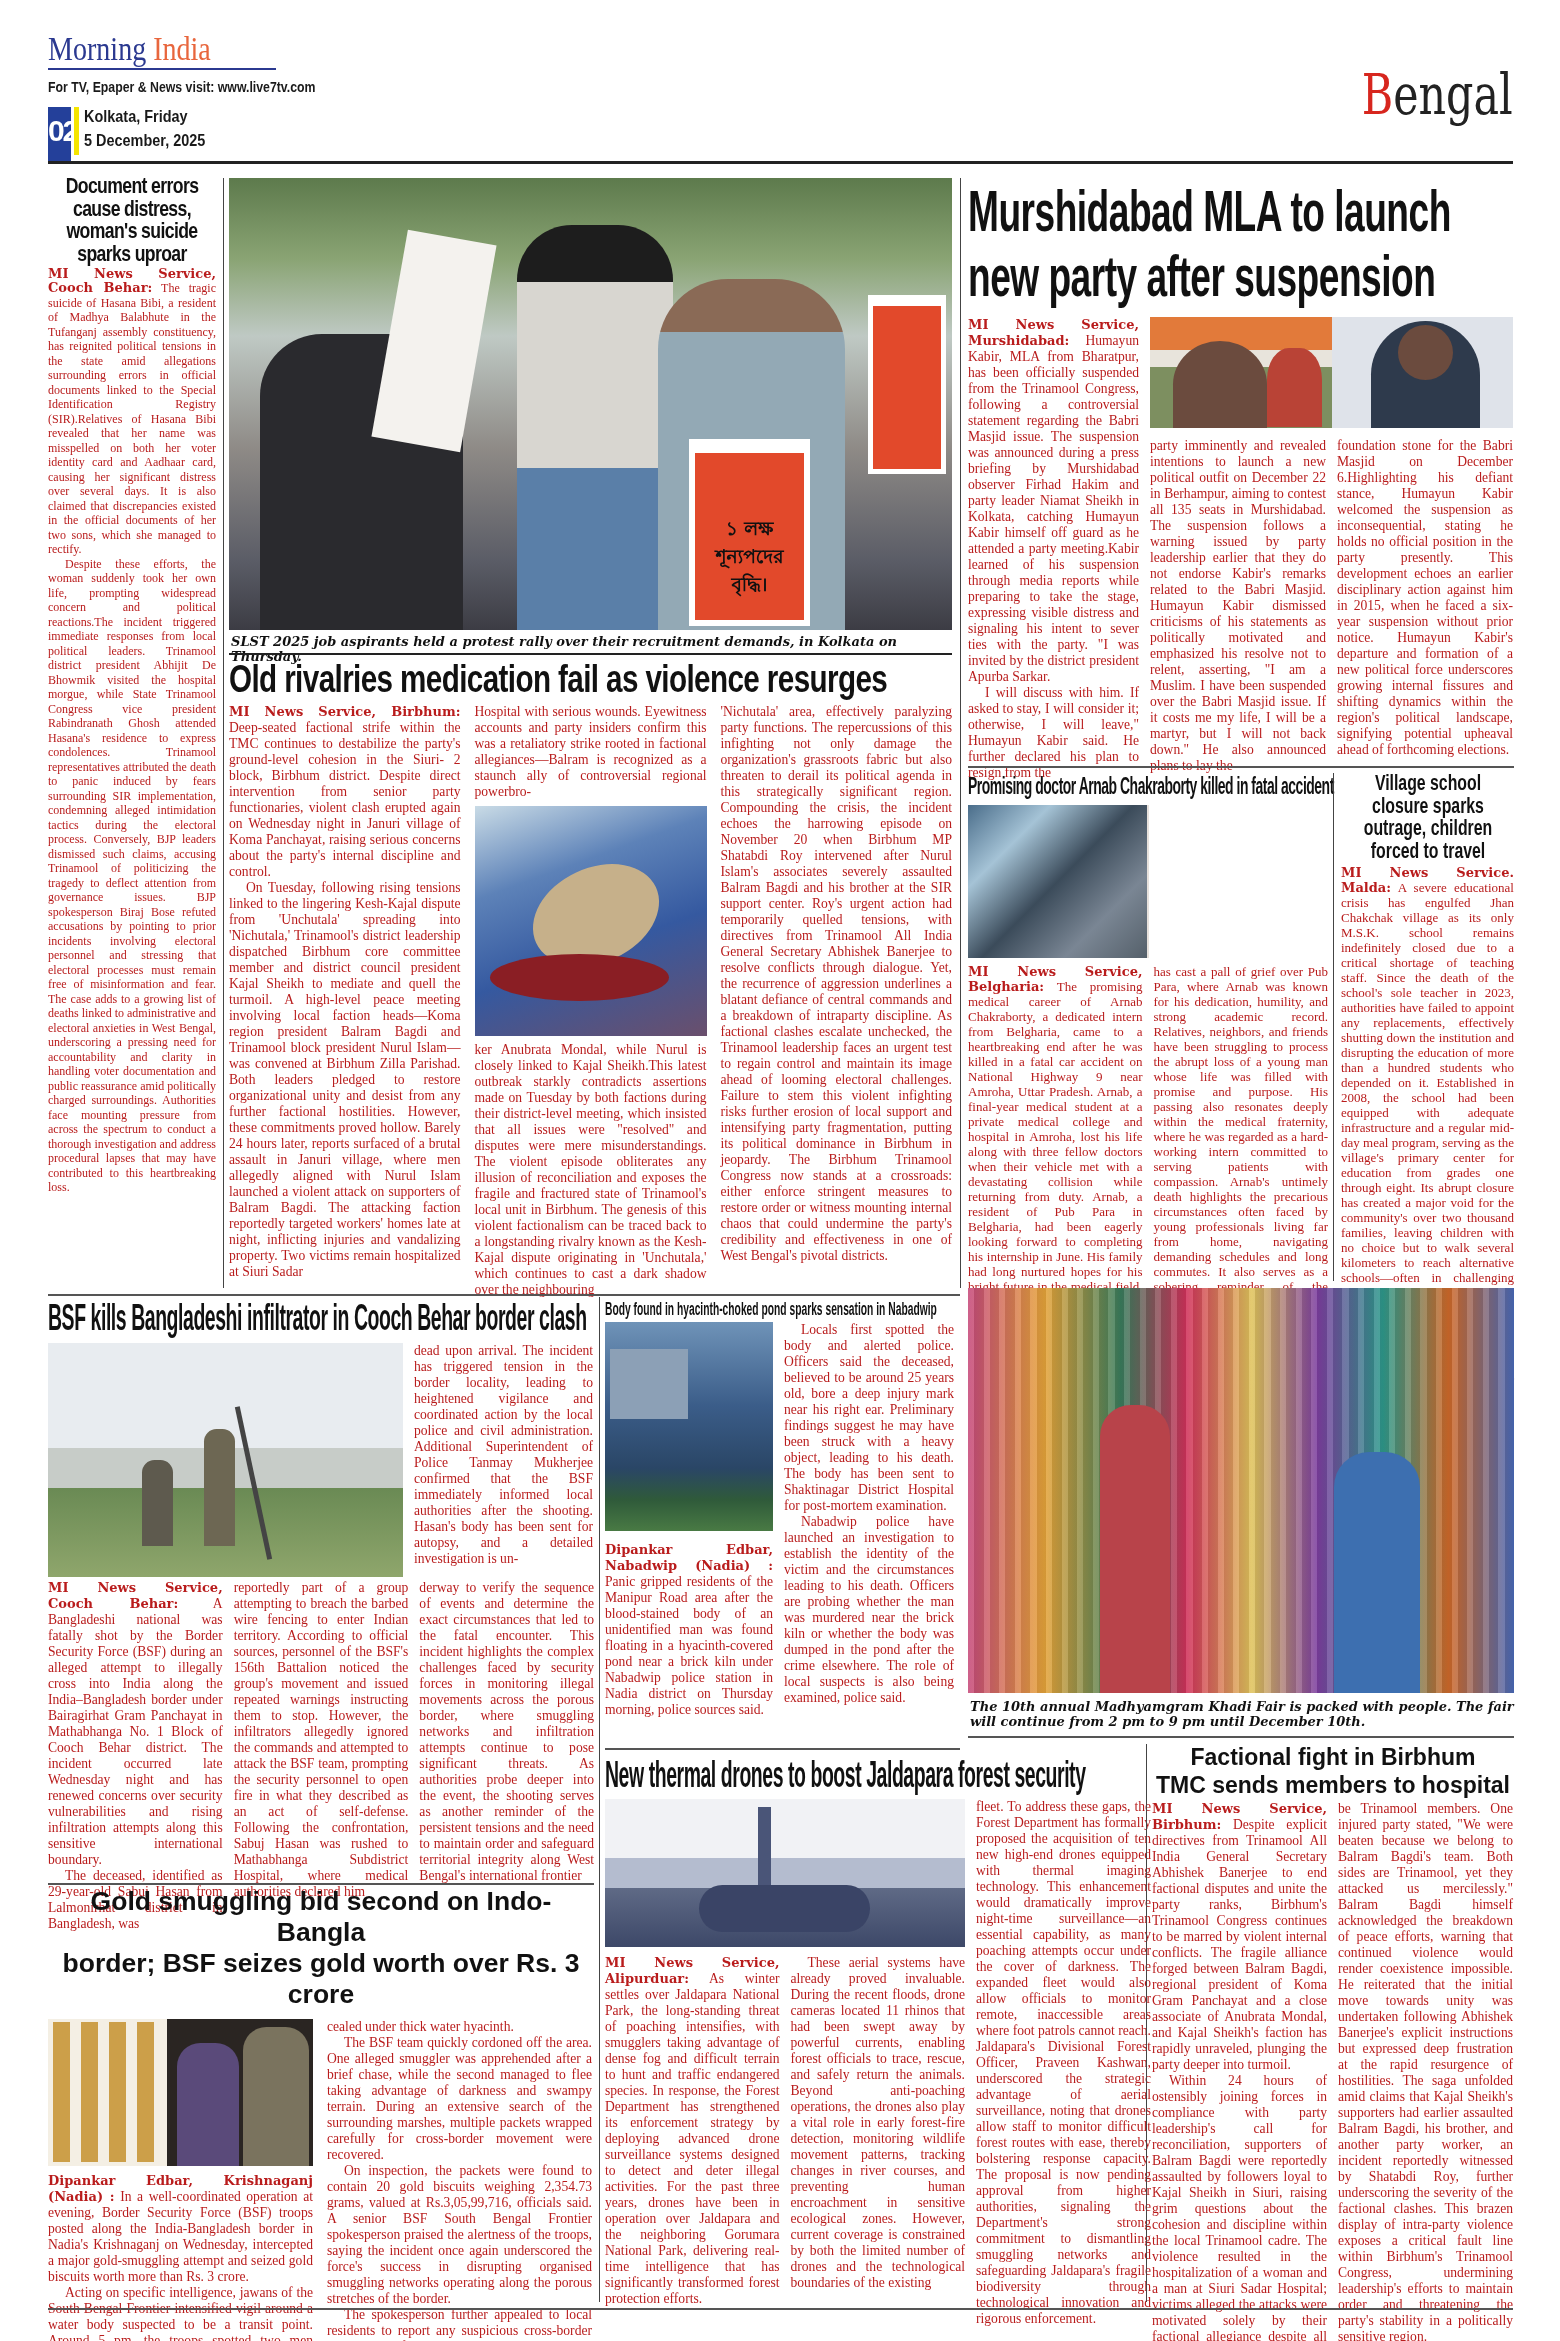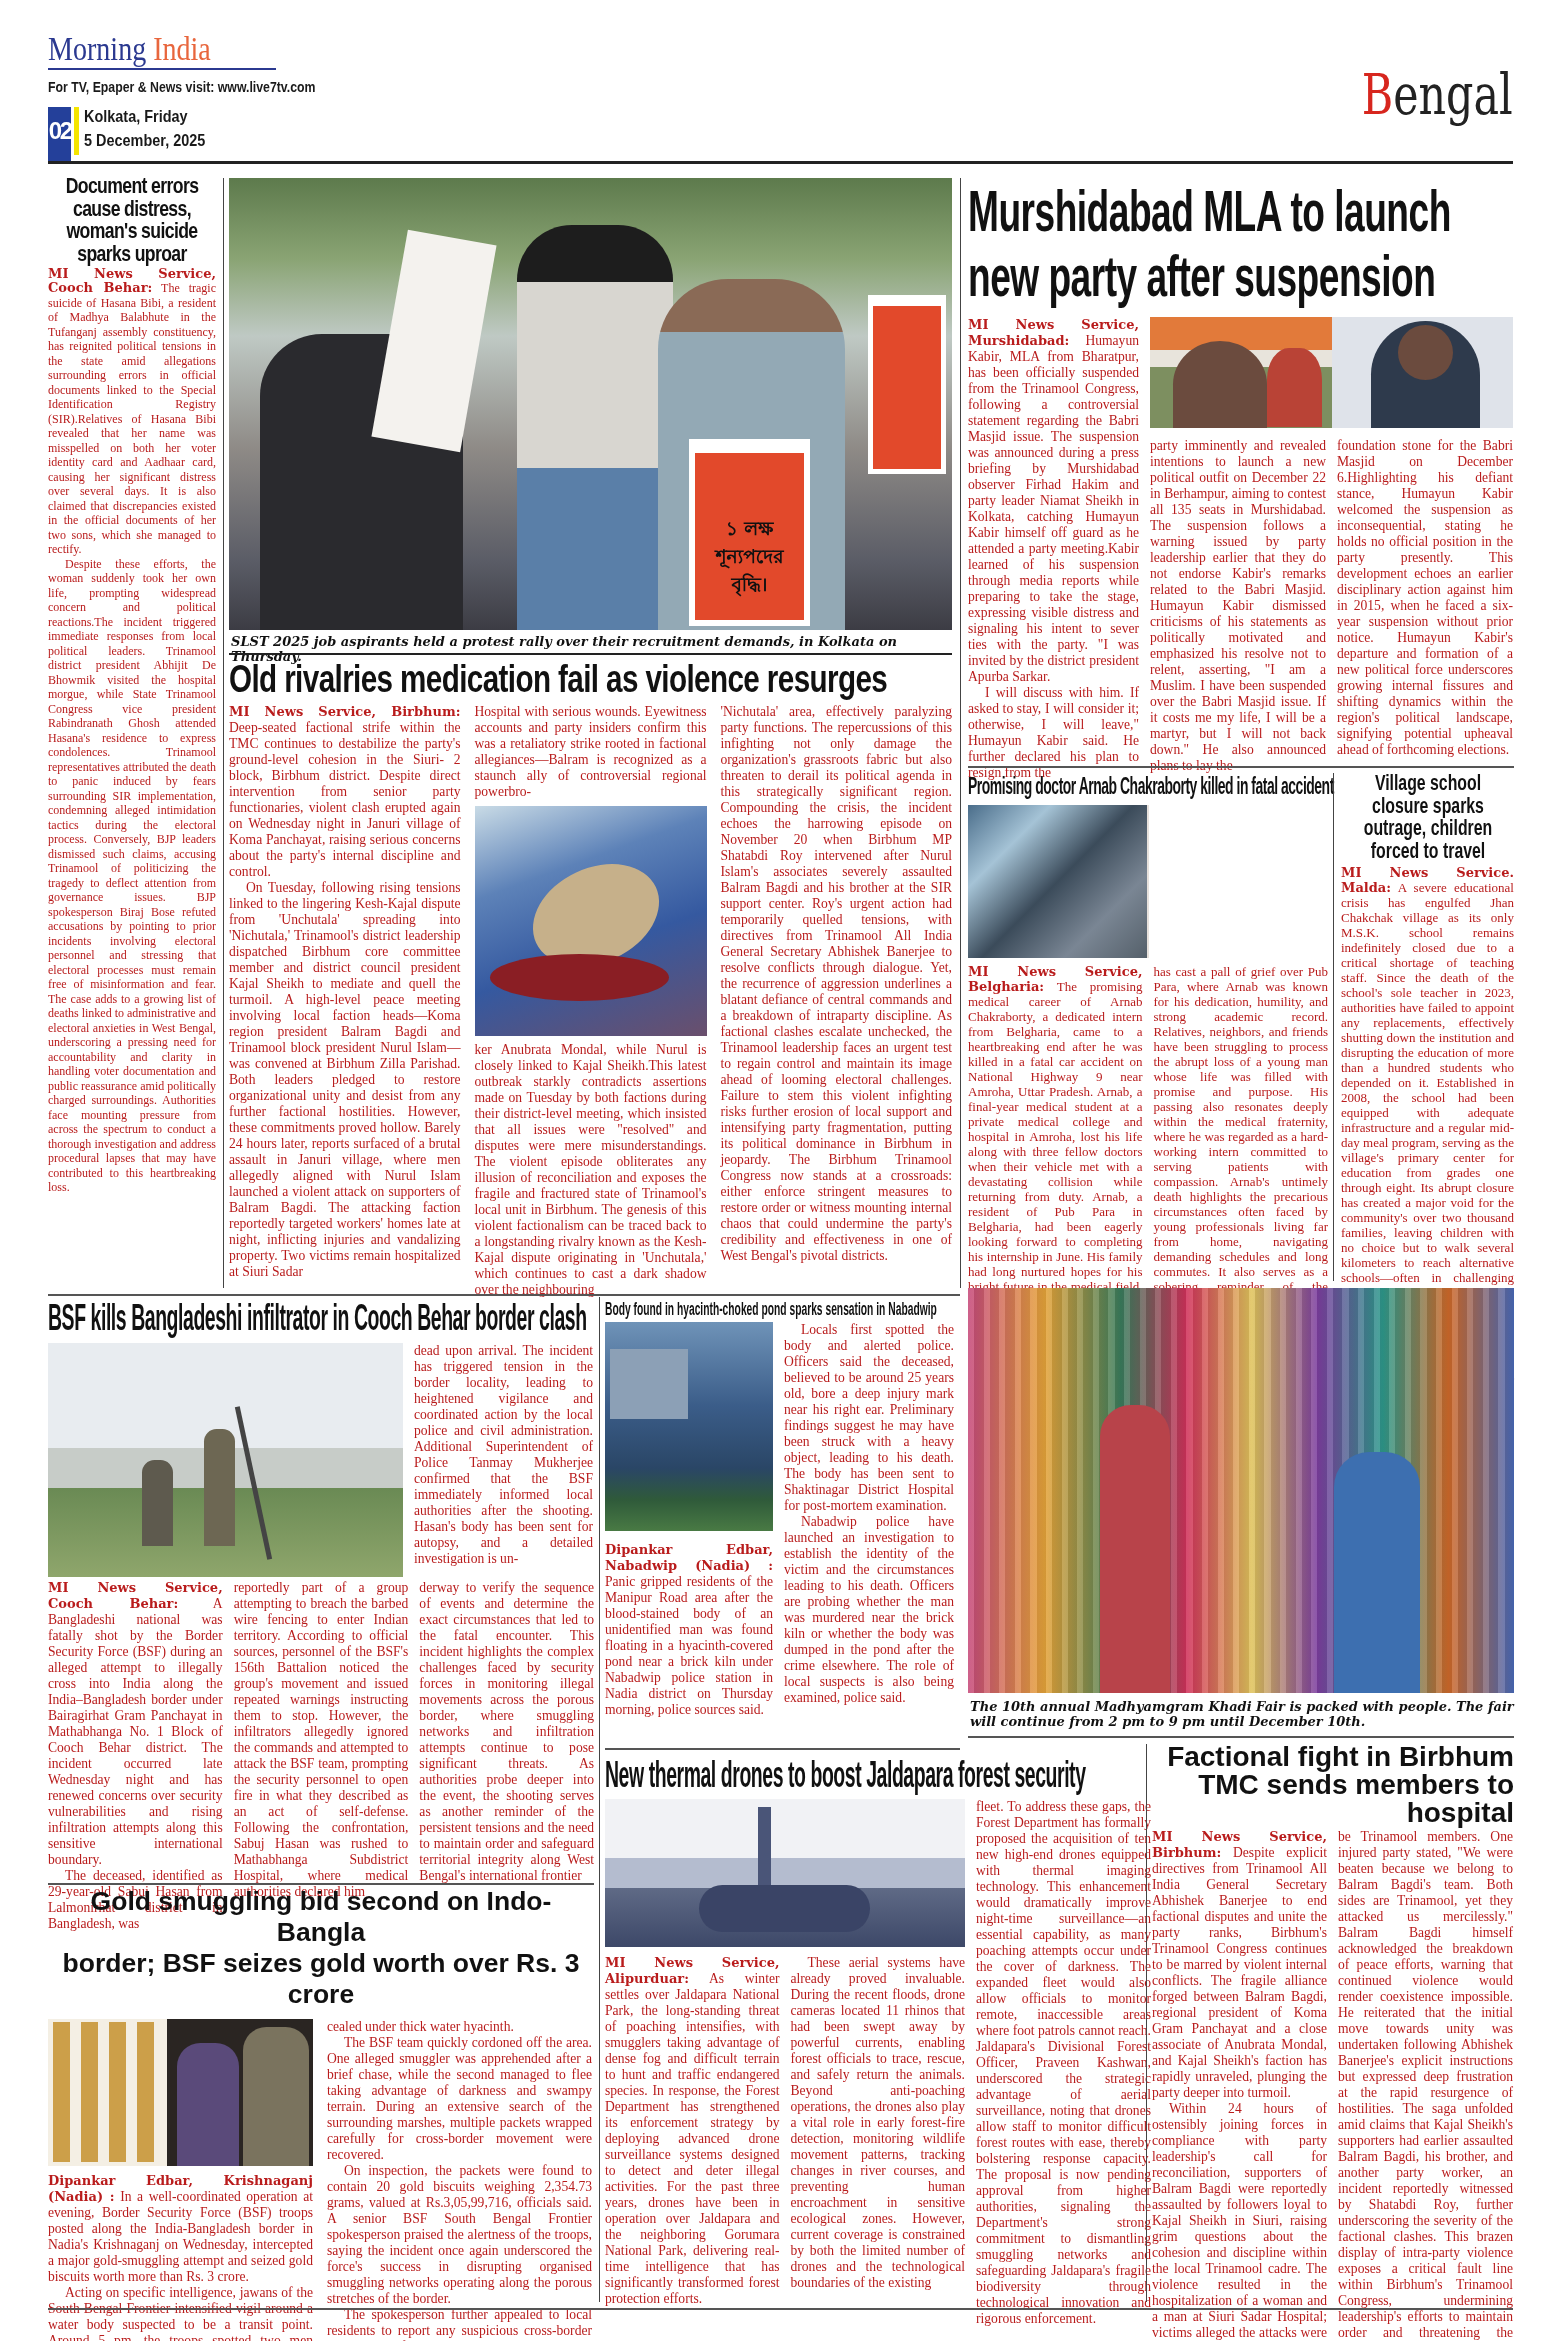--- a/index.html
+++ b/index.html
@@ -19,21 +19,21 @@
 </head>
 <body>
 
 <div class="abs" style="left:48px;top:31px;width:1465px;height:144px">
   <div style="position:absolute;left:0;top:0;font-family:'Liberation Serif',serif;font-size:33px;font-stretch:condensed;transform:scaleX(.85);transform-origin:left top;white-space:nowrap">
     <span style="color:#2b3990">Morning</span>
     <span style="color:#e8663d">India</span>
   </div>
   <div style="position:absolute;left:0;top:37px;width:228px;height:2.3px;background:#2b3990"></div>
   <div style="position:absolute;left:0;top:47px;font-family:'Liberation Sans',sans-serif;font-weight:bold;font-size:15px;transform:scaleX(.82);transform-origin:left top;white-space:nowrap">For TV, Epaper &amp; News visit: www.live7tv.com</div>
-  <div style="position:absolute;left:0;top:76px;width:23.4px;height:55px;background:#24409a;color:#fff;font-family:'Liberation Sans',sans-serif;font-weight:bold;font-size:24px;line-height:47px;text-align:center;letter-spacing:-2.3px">02</div>
+  <div style="position:absolute;left:0;top:76px;width:23.4px;height:55px;background:#24409a;color:#fff;font-family:'Liberation Sans',sans-serif;font-weight:bold;font-size:30px;line-height:47px;text-align:center;letter-spacing:-2.3px">02</div>
   <div style="position:absolute;left:26px;top:76px;width:4.7px;height:48px;background:#f5e500"></div>
   <div style="position:absolute;left:36px;top:76px;font-family:'Liberation Sans',sans-serif;font-weight:bold;font-size:17px;transform:scaleX(.85);transform-origin:left top;white-space:nowrap">Kolkata, Friday</div>
   <div style="position:absolute;left:36px;top:100px;font-family:'Liberation Sans',sans-serif;font-weight:bold;font-size:17px;transform:scaleX(.85);transform-origin:left top;white-space:nowrap">5 December, 2025</div>
   <div style="position:absolute;right:0;top:31px;font-family:'DejaVu Serif',serif;font-size:56px;font-stretch:condensed;transform:scaleX(.85);transform-origin:right top;white-space:nowrap">
     <span style="color:#d7261e">B</span><span style="color:#222">engal</span>
   </div>
 </div>
 <div class="rule" style="left:48px;top:161px;width:1465px;height:3.1px;background:#222"></div>
 
 <div class="abs" style="left:48px;top:175px;width:168px">
@@ -225,21 +225,21 @@
       </div>
     </div>
     <div class="body" style="width:175px">
         <p class="first"><span>fleet. To address these gaps, the Forest Department has formally proposed the acquisition of ten new high-end drones equipped with thermal imaging technology. This enhancement would dramatically improve night-time surveillance—an essential capability, as many poaching attempts occur under the cover of darkness. The expanded fleet would also allow officials to monitor remote, inaccessible areas where foot patrols cannot reach. Jaldapara's Divisional Forest Officer, Praveen Kashwan, underscored the strategic advantage of aerial surveillance, noting that drones allow staff to monitor difficult forest routes with ease, thereby bolstering response capacity. The proposal is now pending approval from higher authorities, signaling the Department's strong commitment to dismantling smuggling networks and safeguarding Jaldapara's fragile biodiversity through technological innovation and rigorous enforcement.</span></p>
       </div>
   </div>
 </div>
 <div class="vrule" style="left:1146px;top:1744px;height:558px;width:0.8px"></div>
 
 <div class="abs" style="left:1152px;top:1743px;width:362px">
-  <h2 class="hl" style="font-size:28px;line-height:28px;text-align:right;letter-spacing:0">
+  <h2 class="hl" style="font-size:23px;line-height:28px;text-align:center;letter-spacing:0">
     <div>Factional fight in Birbhum</div>
     <div>TMC sends members to hospital</div>
   </h2>
   <div style="display:flex;gap:11px;margin-top:1.6px">
     <div class="body" style="width:175px">
       <p class="first"><b>MI News Service, Birbhum:</b> <span>Despite explicit directives from Trinamool All India General Secretary Abhishek Banerjee to end factional disputes and unite the party ranks, Birbhum's Trinamool Congress continues to be marred by violent internal conflicts. The fragile alliance forged between Balram Bagdi, regional president of Koma Gram Panchayat and a close associate of Anubrata Mondal, and Kajal Sheikh's faction has rapidly unraveled, plunging the party deeper into turmoil.</span></p>
       <p><span>Within 24 hours of ostensibly joining forces in compliance with party leadership's call for reconciliation, supporters of Balram Bagdi were reportedly assaulted by followers loyal to Kajal Sheikh in Siuri, raising grim questions about the cohesion and discipline within the local Trinamool cadre. The violence resulted in the hospitalization of a woman and a man at Siuri Sadar Hospital; victims alleged the attacks were motivated solely by their factional allegiance despite all claiming to</span></p>
     </div>
     <div class="body" style="width:175px">
         <p class="first"><span>be Trinamool members. One injured party stated, "We were beaten because we belong to Balram Bagdi's team. Both sides are Trinamool, yet they attacked us mercilessly." Balram Bagdi himself acknowledged the breakdown of peace efforts, warning that continued violence would render coexistence impossible. He reiterated that the initial move towards unity was undertaken following Abhishek Banerjee's explicit instructions but expressed deep frustration at the rapid resurgence of hostilities. The saga unfolded amid claims that Kajal Sheikh's supporters had earlier assaulted Balram Bagdi, his brother, and another party worker, an incident reportedly witnessed by Shatabdi Roy, further underscoring the severity of the factional clashes. This brazen display of intra-party violence exposes a critical fault line within Birbhum's Trinamool Congress, undermining leadership's efforts to maintain order and threatening the party's stability in a politically sensitive region.</span></p>

